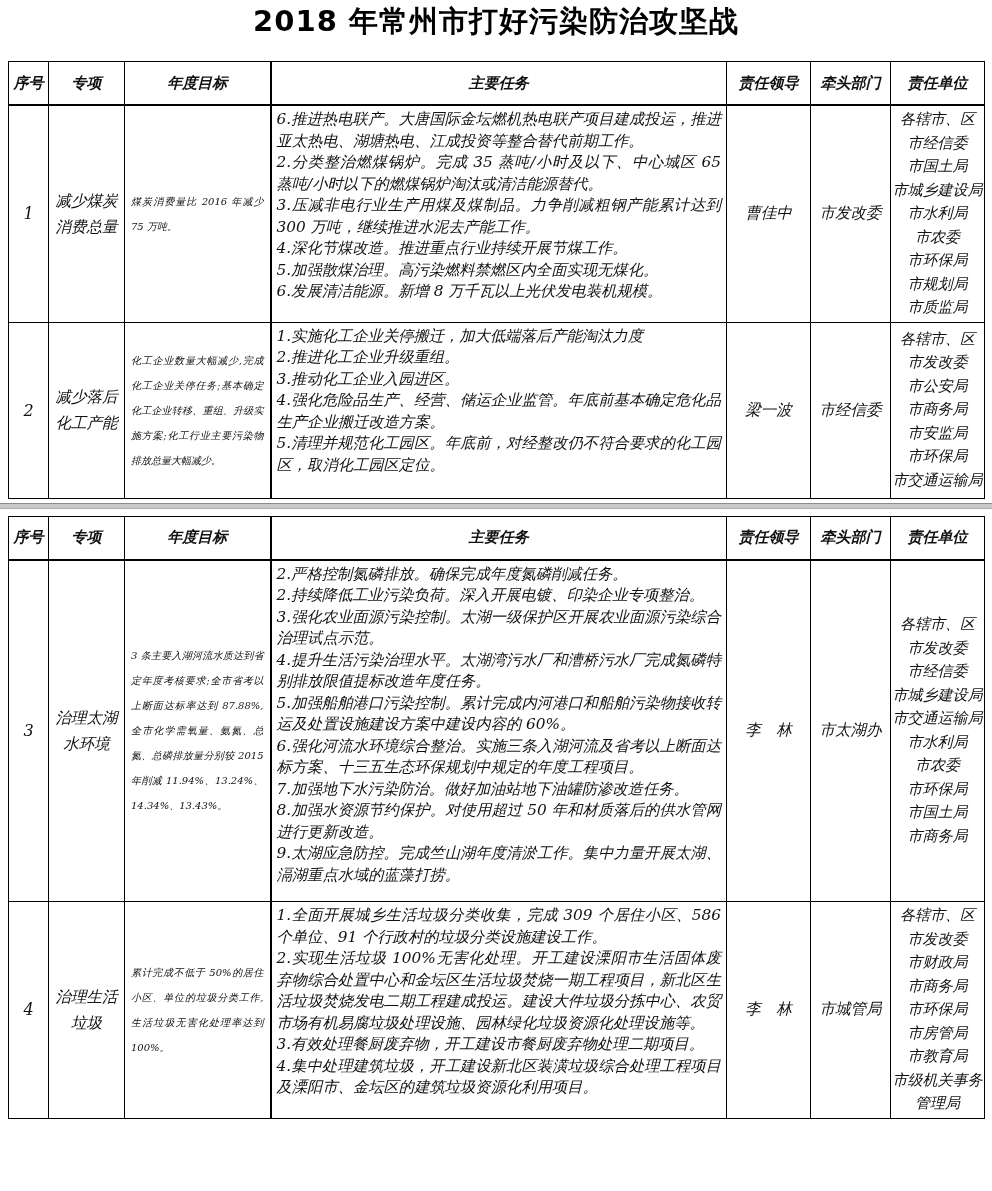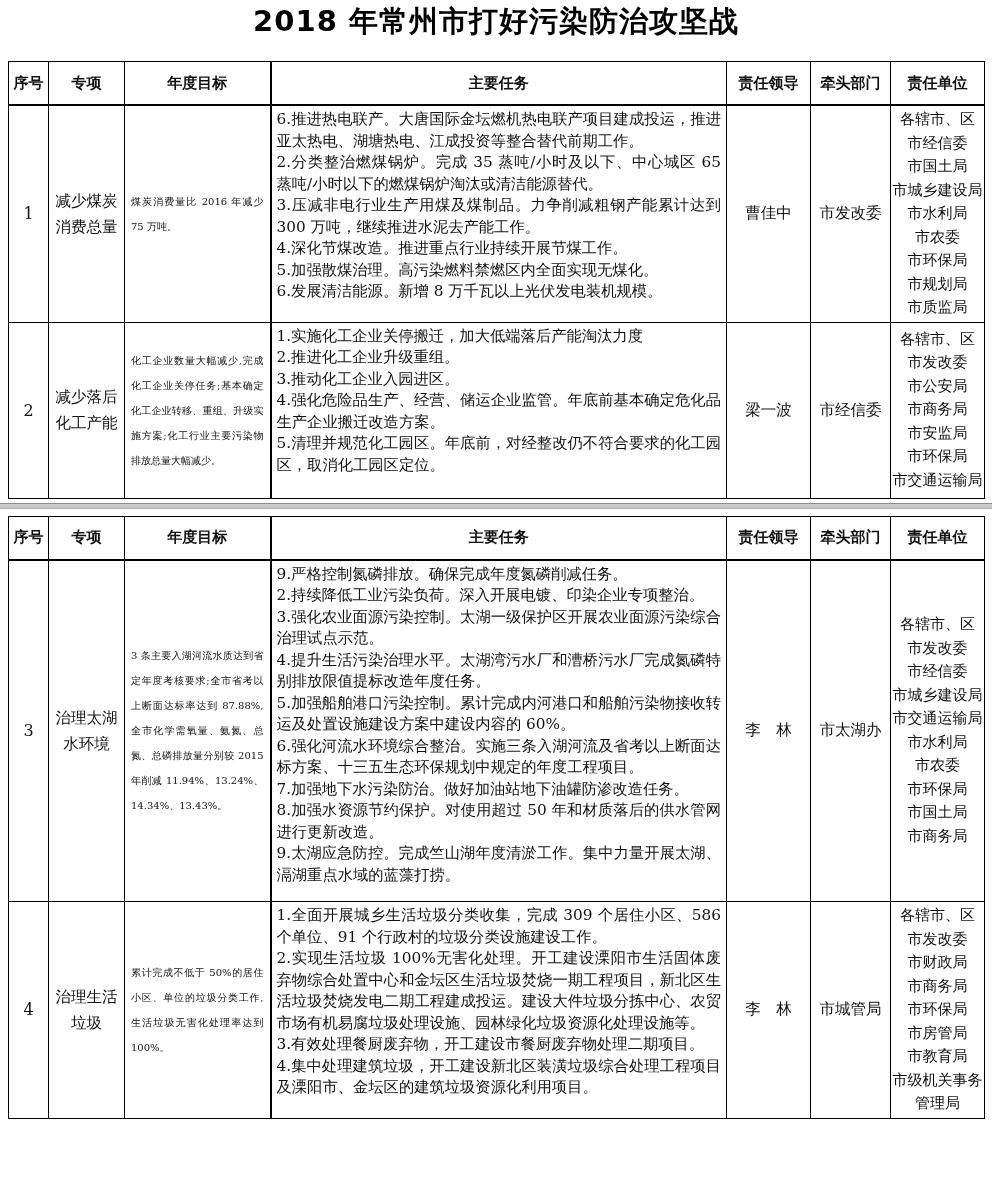--- a/index.html
+++ b/index.html
@@ -35,20 +35,21 @@
   table.task-table {
     border-collapse: collapse;
     table-layout: fixed;
     margin: 0 8px;
     width: 976px;
   }
   .task-table th, .task-table td {
     border: 1px solid #000000;
     padding: 0;
     overflow: hidden;
+    font-style: italic;
   }
   .task-table thead th {
     font-family: "DejaVu Sans", "Liberation Sans", sans-serif;
     font-weight: 700;
     font-size: 15px;
     height: 42px;
     text-align: center;
     vertical-align: middle;
     border-bottom: 2px solid #000000;
     background: #ffffff;
@@ -227,21 +228,21 @@
             <th class="c-dept">牵头部门</th>
             <th class="c-units">责任单位</th>
           </tr>
         </thead>
         <tbody>
           <tr class="row-1-0">
             <td class="index-cell">3</td>
             <td class="special-cell">治理太湖水环境</td>
             <td class="target-cell">3 条主要入湖河流水质达到省定年度考核要求;全市省考以上断面达标率达到 87.88%,全市化学需氧量、氨氮、总氮、总磷排放量分别较 2015 年削减 11.94%、13.24%、14.34%、13.43%。</td>
             <td class="tasks-cell">
-              <div class="task-item">9.严格控制氮磷排放。确保完成年度氮磷削减任务。</div>
+              <div class="task-item">2.严格控制氮磷排放。确保完成年度氮磷削减任务。</div>
               <div class="task-item">2.持续降低工业污染负荷。深入开展电镀、印染企业专项整治。</div>
               <div class="task-item">3.强化农业面源污染控制。太湖一级保护区开展农业面源污染综合治理试点示范。</div>
               <div class="task-item">4.提升生活污染治理水平。太湖湾污水厂和漕桥污水厂完成氮磷特别排放限值提标改造年度任务。</div>
               <div class="task-item">5.加强船舶港口污染控制。累计完成内河港口和船舶污染物接收转运及处置设施建设方案中建设内容的 60%。</div>
               <div class="task-item">6.强化河流水环境综合整治。实施三条入湖河流及省考以上断面达标方案、十三五生态环保规划中规定的年度工程项目。</div>
               <div class="task-item">7.加强地下水污染防治。做好加油站地下油罐防渗改造任务。</div>
               <div class="task-item">8.加强水资源节约保护。对使用超过 50 年和材质落后的供水管网进行更新改造。</div>
               <div class="task-item">9.太湖应急防控。完成竺山湖年度清淤工作。集中力量开展太湖、滆湖重点水域的蓝藻打捞。</div>
             </td>
             <td class="leader-cell">李　林</td>

